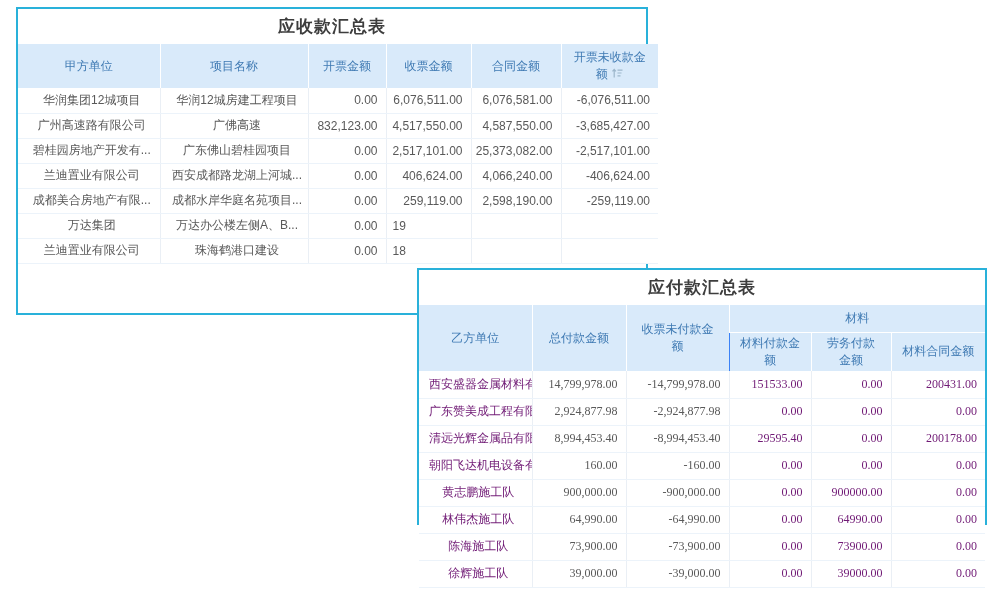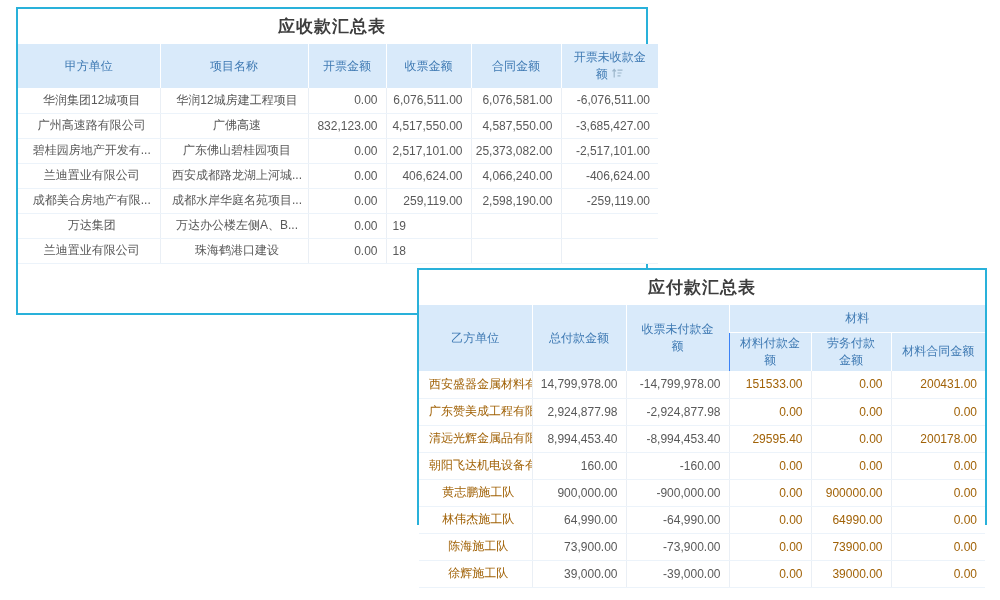--- a/index.html
+++ b/index.html
@@ -1,39 +1,39 @@
 <!DOCTYPE html>
 <html><head>
 <meta charset="utf-8">
 <style>
   * { margin:0; padding:0; box-sizing:border-box; }
   html,body { width:1000px; height:600px; background:#ffffff; overflow:hidden;
     font-family:"Liberation Sans","DejaVu Sans",sans-serif; }
   .card { position:absolute; background:#ffffff; border:2px solid #29b1da; }
   .card-receivable { left:16px; top:7px; width:632px; height:308px; }
-  .card-payable  { left:417px; top:268px; width:570px; height:257px; }
+  .card-payable  { left:417px; top:268px; width:570px; height:257px;font-family:Liberation Serif, serif; }
   .tbl-title { height:35px; line-height:35px; text-align:center; font-size:17px;
     font-weight:bold; color:#3d3d3d; letter-spacing:1px; background:#ffffff; }
   table { border-collapse:collapse; table-layout:fixed; width:100%; }
   thead th { background:#d9eafa; color:#3f7ab3; font-size:12px; font-weight:normal;
     text-align:center; vertical-align:middle; padding:2px 10px; line-height:1.4; }
   thead th + th, thead tr.sub th { border-left:1px solid #ffffff; }
   thead tr.sub th:first-child { border-left:1px solid #3b82f6;margin-top:12px; }
   th.group { border-bottom:1px solid #ffffff; height:27px; padding:2px 4px; }
   .card-receivable thead th { height:44px; }
   .card-payable tr.sub th { height:39px; }
   tbody td { font-size:12px; color:#595959; background:#ffffff;
     border-bottom:1px solid #ecf3fa; white-space:nowrap; overflow:hidden; }
   tbody td + td { border-left:1px solid #eaeff5; }
   .card-receivable tbody td { height:25px; }
   .card-payable tbody td { height:27px; }
   td.txt { text-align:center; padding:0 4px 0 10px; }
   td.num { text-align:right; padding:0 8px 0 2px; }
   td.partial { text-align:left; padding:0 2px 0 6px; }
-  td.link { color:#a16207; cursor:pointer; }
+  td.link { color:#701a75; cursor:pointer; }
   .hdr-wrap { display:inline; }
   .sort-icon { vertical-align:-1px; margin-left:3px; }
 </style>
 </head>
 <body>
 
 <div class="card card-receivable">
   <div class="tbl-title">应收款汇总表</div>
   <table>
     <colgroup>

